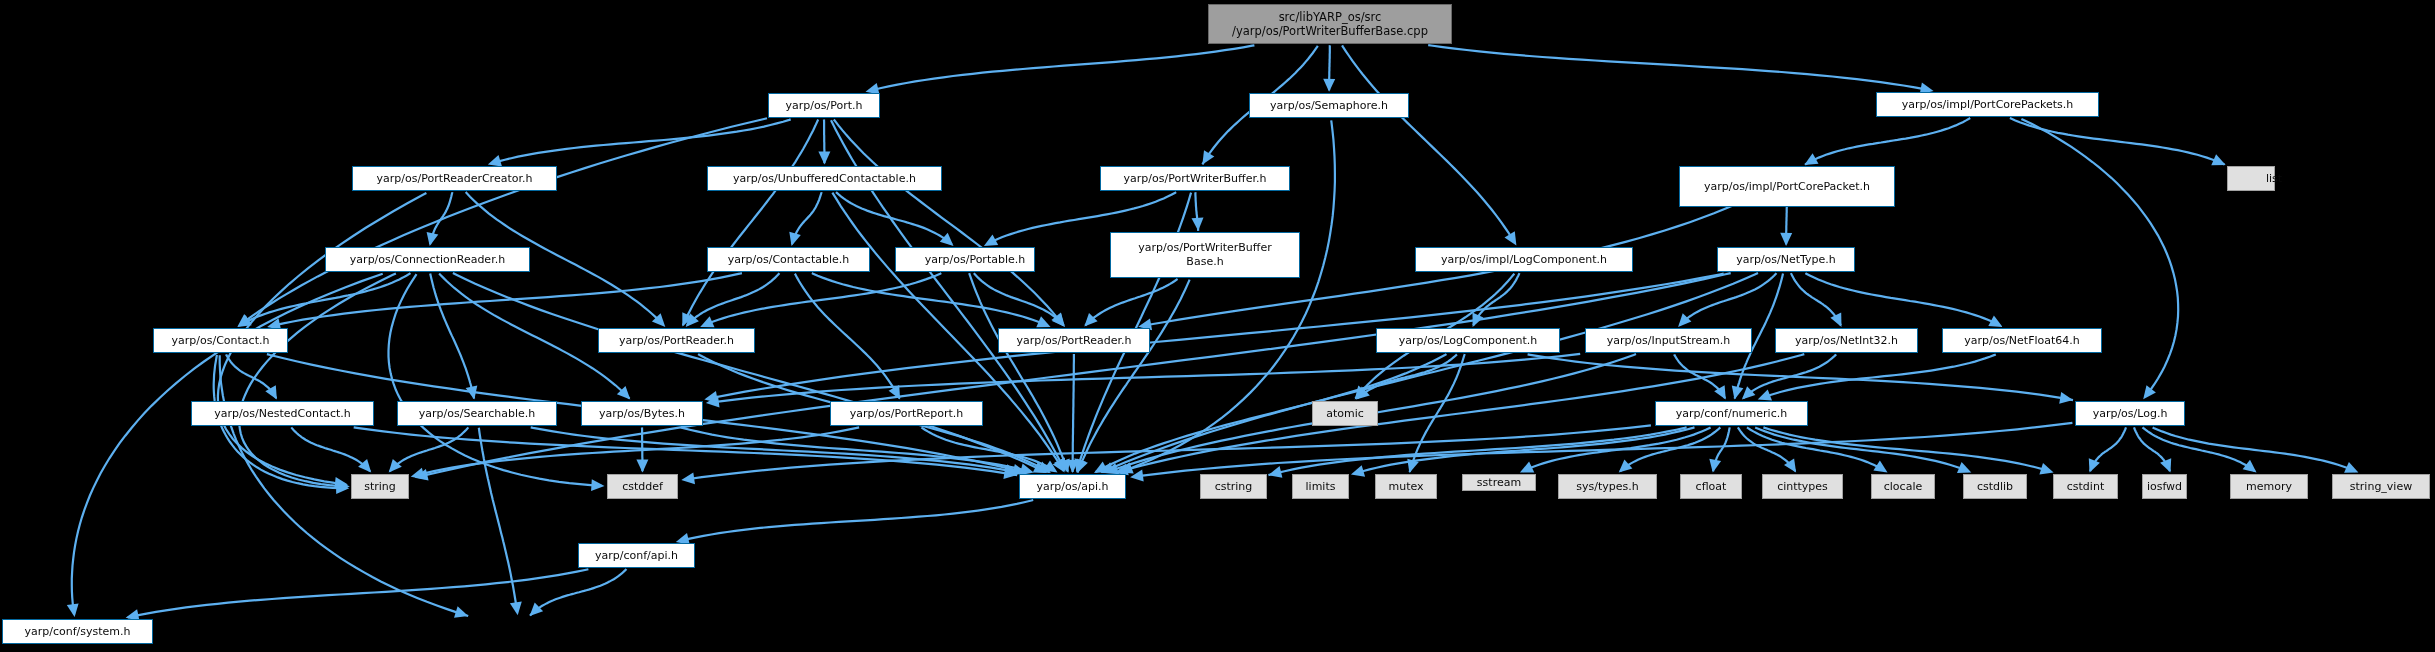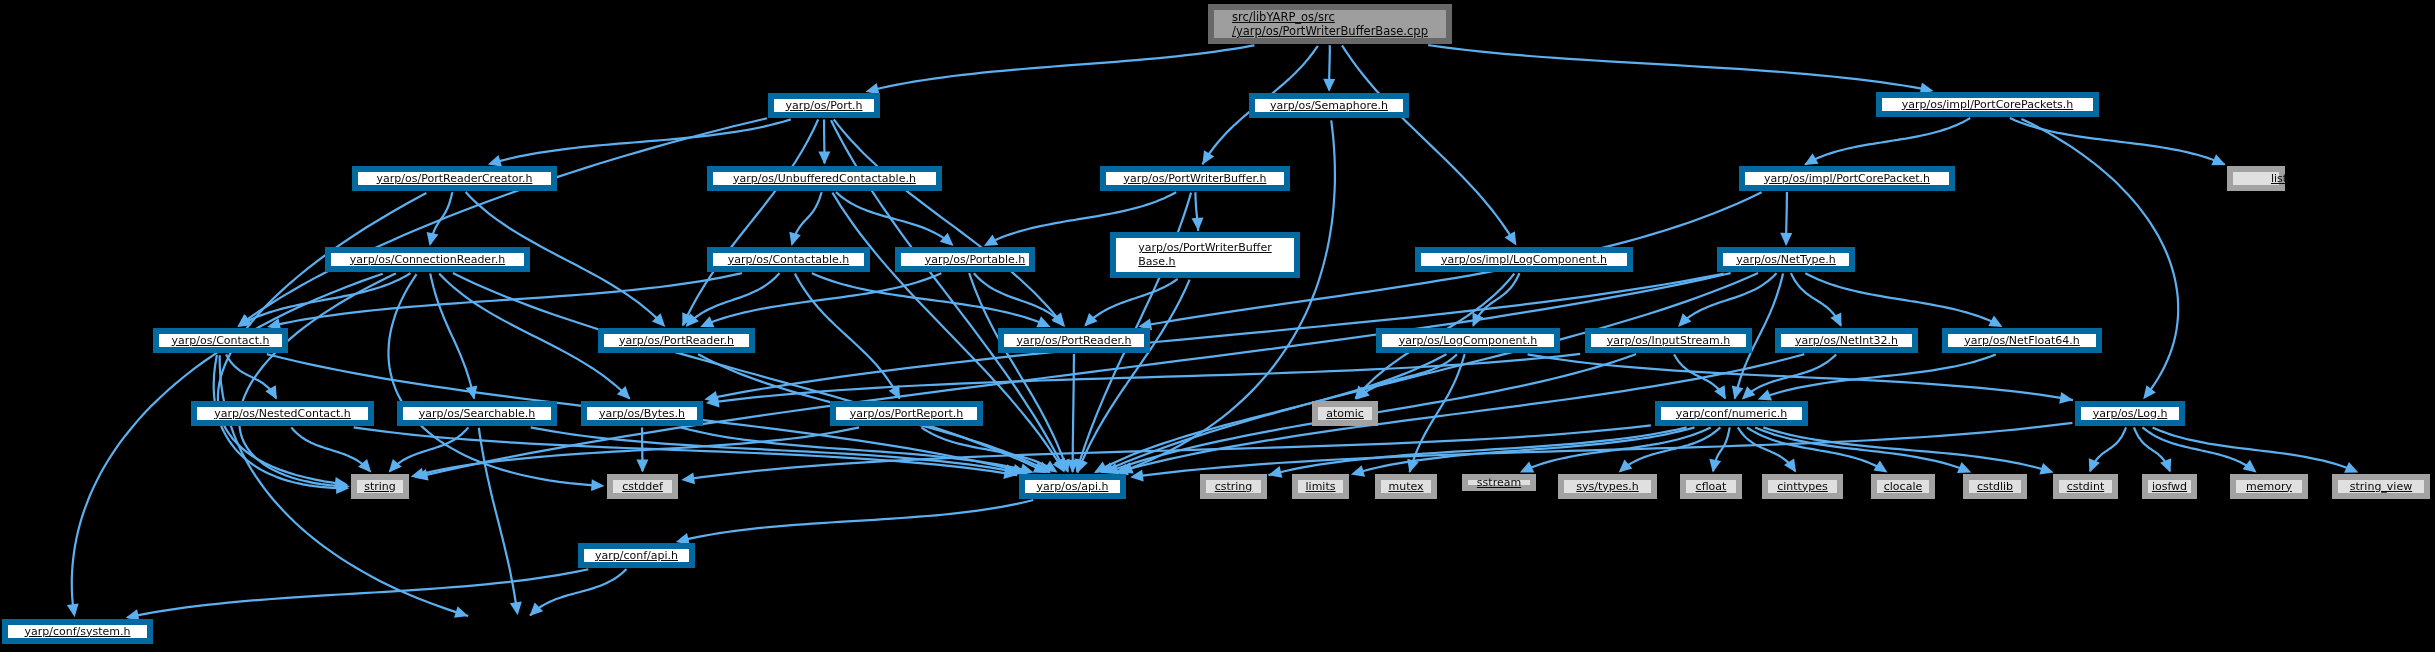--- a/index.html
+++ b/index.html
@@ -1,21 +1,21 @@
 <!DOCTYPE html>
 <html><head>
 <meta charset="utf-8">
 <style>
   html,body{margin:0;padding:0;background:#000;}
   #canvas{position:relative;width:2435px;height:652px;background:#000;overflow:hidden;
           font-family:"DejaVu Sans",sans-serif;}
   #edges{position:absolute;left:0;top:0;}
   .node{position:absolute;box-sizing:border-box;display:flex;align-items:center;justify-content:center;
-        font-size:11px;line-height:14px;color:#0a0a0a;white-space:pre-line;
-        border:6px solid #0369a1;background:#fff;text-decoration:underline;}
+        font-size:11px;line-height:14px;color:#0a0a0a;white-space:pre-line;text-align:center;
+        border:1px solid #0369a1;background:#fff;}
   .node.system{background:#e0e0e0;border-color:#a2a2a2;}
   .node.main{background:#9e9e9e;border-color:#686868;font-size:11.5px;}
 </style>
 </head>
 <body>
 
 <div id="canvas">
   <svg id="edges" width="2435" height="652" xmlns="http://www.w3.org/2000/svg">
       <path d="M1254.4,45.3 L1252.2,45.7 L1243.2,47.3 L1234.1,48.8 L1224.8,50.2 L1215.4,51.6 L1205.8,52.9 L1196.1,54.1 L1186.4,55.2 L1176.5,56.3 L1166.5,57.3 L1156.5,58.3 L1146.4,59.2 L1136.2,60.1 L1126.0,60.9 L1115.7,61.8 L1105.4,62.6 L1095.1,63.4 L1084.8,64.2 L1074.4,64.9 L1064.1,65.7 L1053.7,66.5 L1043.4,67.3 L1033.1,68.1 L1022.9,69.0 L1012.7,69.9 L1002.5,70.8 L992.5,71.7 L982.5,72.7 L972.6,73.8 L962.7,74.9 L953.0,76.0 L943.4,77.3 L933.9,78.6 L924.6,80.0 L915.3,81.4 L906.3,83.0 L897.4,84.6 L888.6,86.4 L880.0,88.3 L871.7,90.2" fill="none" stroke="#5db0f0" stroke-width="2.2"></path>
       <polygon points="865.5,91.8 876.7,82.9 879.5,94.5" fill="#5db0f0"></polygon>
@@ -207,21 +207,21 @@
       <polygon points="529.6,616.0 534.7,602.6 543.1,611.2" fill="#5db0f0"></polygon>
     </svg>
 <div class="node main" style="left: 1208px; top: 4px; width: 244px; height: 40px;">src/libYARP_os/src
 /yarp/os/PortWriterBufferBase.cpp</div>
     <div class="node" style="left: 768px; top: 93px; width: 112px; height: 25px;">yarp/os/Port.h</div>
     <div class="node" style="left: 1249px; top: 93px; width: 160px; height: 25px;">yarp/os/Semaphore.h</div>
     <div class="node" style="left: 1876px; top: 92px; width: 223px; height: 25px;">yarp/os/impl/PortCorePackets.h</div>
     <div class="node" style="left: 352px; top: 166px; width: 205px; height: 25px;">yarp/os/PortReaderCreator.h</div>
     <div class="node" style="left: 707px; top: 166px; width: 235px; height: 25px;">yarp/os/UnbufferedContactable.h</div>
     <div class="node" style="left: 1100px; top: 166px; width: 190px; height: 25px;">yarp/os/PortWriterBuffer.h</div>
-    <div class="node" style="left: 1739px; top: 166px; width: 216px; height: 25px;">yarp/os/impl/PortCorePacket.h</div>
+    <div class="node" style="left: 1679px; top: 166px; width: 216px; height: 41px;">yarp/os/impl/PortCorePacket.h</div>
     <div class="node system" style="left: 2227px; top: 166px; width: 42px; height: 25px; padding-left: 46px;">list</div>
     <div class="node" style="left: 325px; top: 247px; width: 205px; height: 25px;">yarp/os/ConnectionReader.h</div>
     <div class="node" style="left: 707px; top: 247px; width: 163px; height: 25px;">yarp/os/Contactable.h</div>
     <div class="node" style="left: 895px; top: 247px; width: 140px; height: 25px; padding-left: 20px;">yarp/os/Portable.h</div>
     <div class="node" style="left: 1110px; top: 232px; width: 190px; height: 46px;">yarp/os/PortWriterBuffer
 Base.h</div>
     <div class="node" style="left: 1415px; top: 247px; width: 218px; height: 25px;">yarp/os/impl/LogComponent.h</div>
     <div class="node" style="left: 1717px; top: 247px; width: 138px; height: 25px;">yarp/os/NetType.h</div>
     <div class="node" style="left: 153px; top: 328px; width: 135px; height: 25px;">yarp/os/Contact.h</div>
     <div class="node" style="left: 598px; top: 328px; width: 157px; height: 25px;">yarp/os/PortReader.h</div>
@@ -243,19 +243,19 @@
     <div class="node system" style="left: 1200px; top: 474px; width: 67px; height: 25px;">cstring</div>
     <div class="node system" style="left: 1292px; top: 474px; width: 57px; height: 25px;">limits</div>
     <div class="node system" style="left: 1375px; top: 474px; width: 62px; height: 25px;">mutex</div>
     <div class="node system" style="left: 1462px; top: 474px; width: 74px; height: 17px;">sstream</div>
     <div class="node system" style="left: 1558px; top: 474px; width: 99px; height: 25px;">sys/types.h</div>
     <div class="node system" style="left: 1680px; top: 474px; width: 62px; height: 25px;">cfloat</div>
     <div class="node system" style="left: 1762px; top: 474px; width: 81px; height: 25px;">cinttypes</div>
     <div class="node system" style="left: 1871px; top: 474px; width: 64px; height: 25px;">clocale</div>
     <div class="node system" style="left: 1963px; top: 474px; width: 64px; height: 25px;">cstdlib</div>
     <div class="node system" style="left: 2053px; top: 474px; width: 65px; height: 25px;">cstdint</div>
-    <div class="node system" style="left: 2142px; top: 474px; width: 55px; height: 25px;">iosfwd</div>
+    <div class="node system" style="left: 2142px; top: 474px; width: 45px; height: 25px;">iosfwd</div>
     <div class="node system" style="left: 2230px; top: 474px; width: 78px; height: 25px;">memory</div>
     <div class="node system" style="left: 2332px; top: 474px; width: 98px; height: 25px;">string_view</div>
     <div class="node" style="left: 578px; top: 543px; width: 117px; height: 25px;">yarp/conf/api.h</div>
     <div class="node" style="left: 2px; top: 619px; width: 151px; height: 25px;">yarp/conf/system.h</div>
     <div class="node" style="left: 432px; top: 617px; width: 175px; height: 25px; margin-top: 36px;">yarp/conf/compiler.h</div>
   </div>
 
 </body></html>

